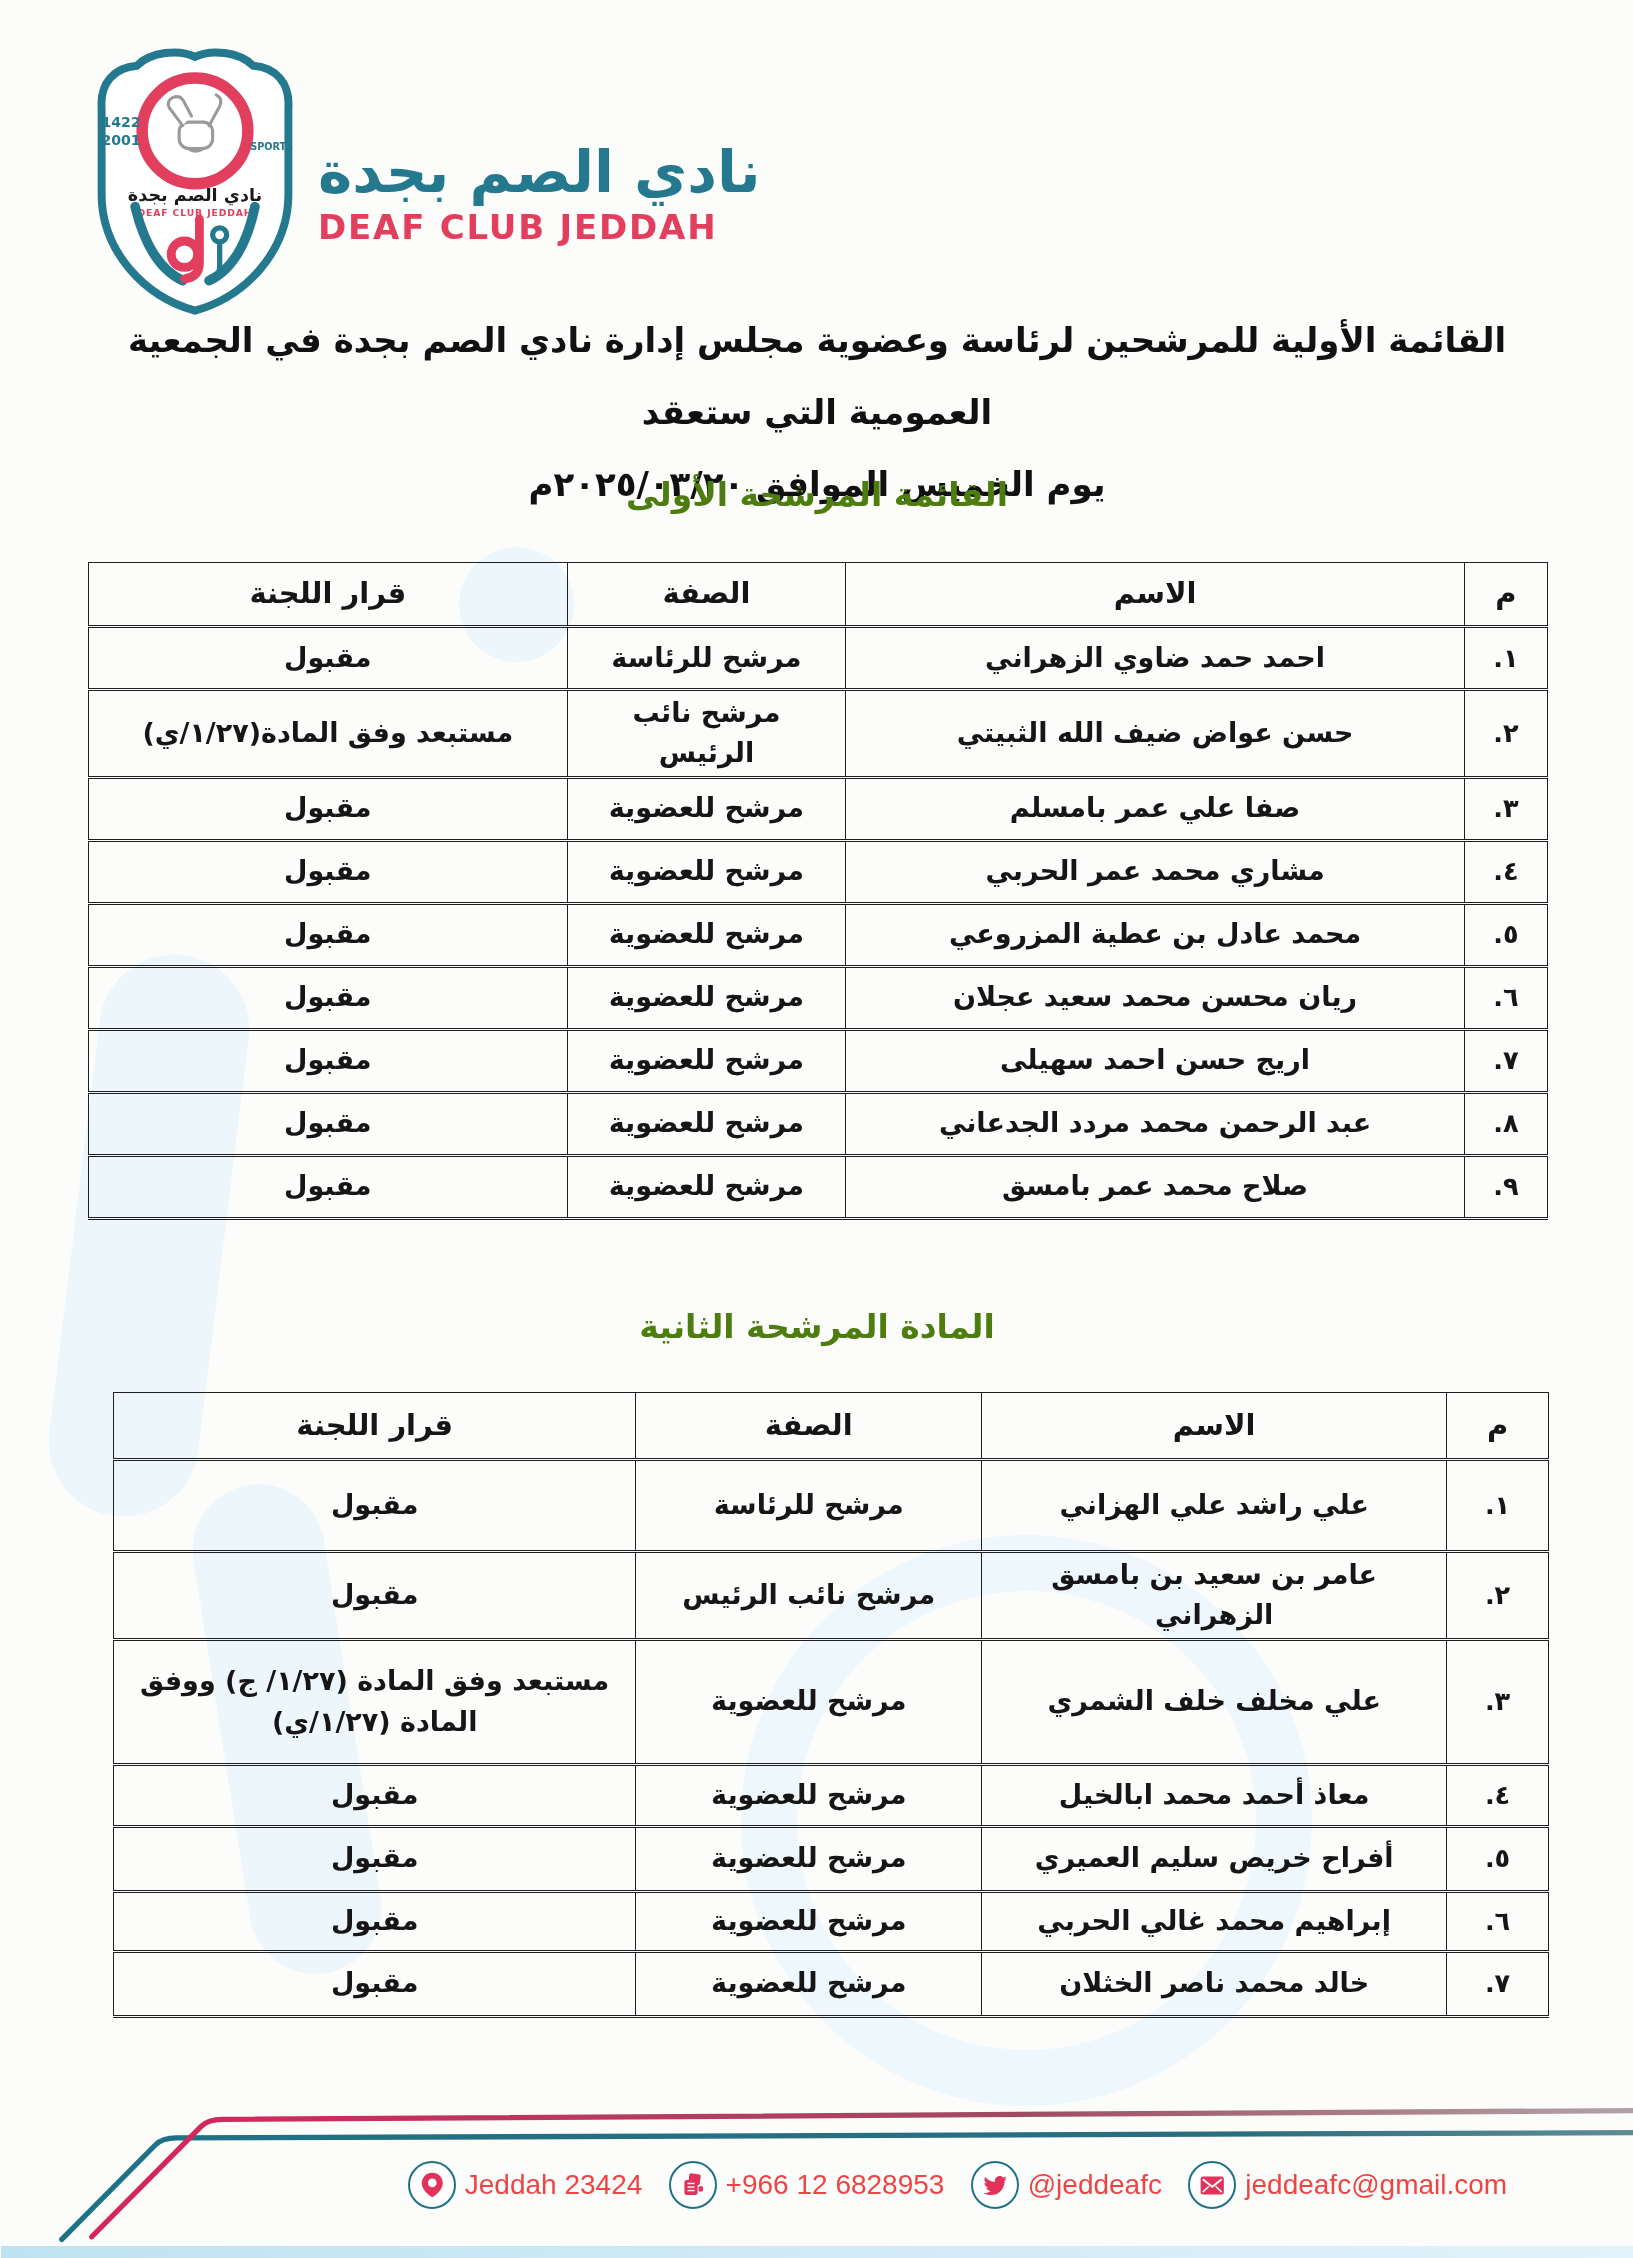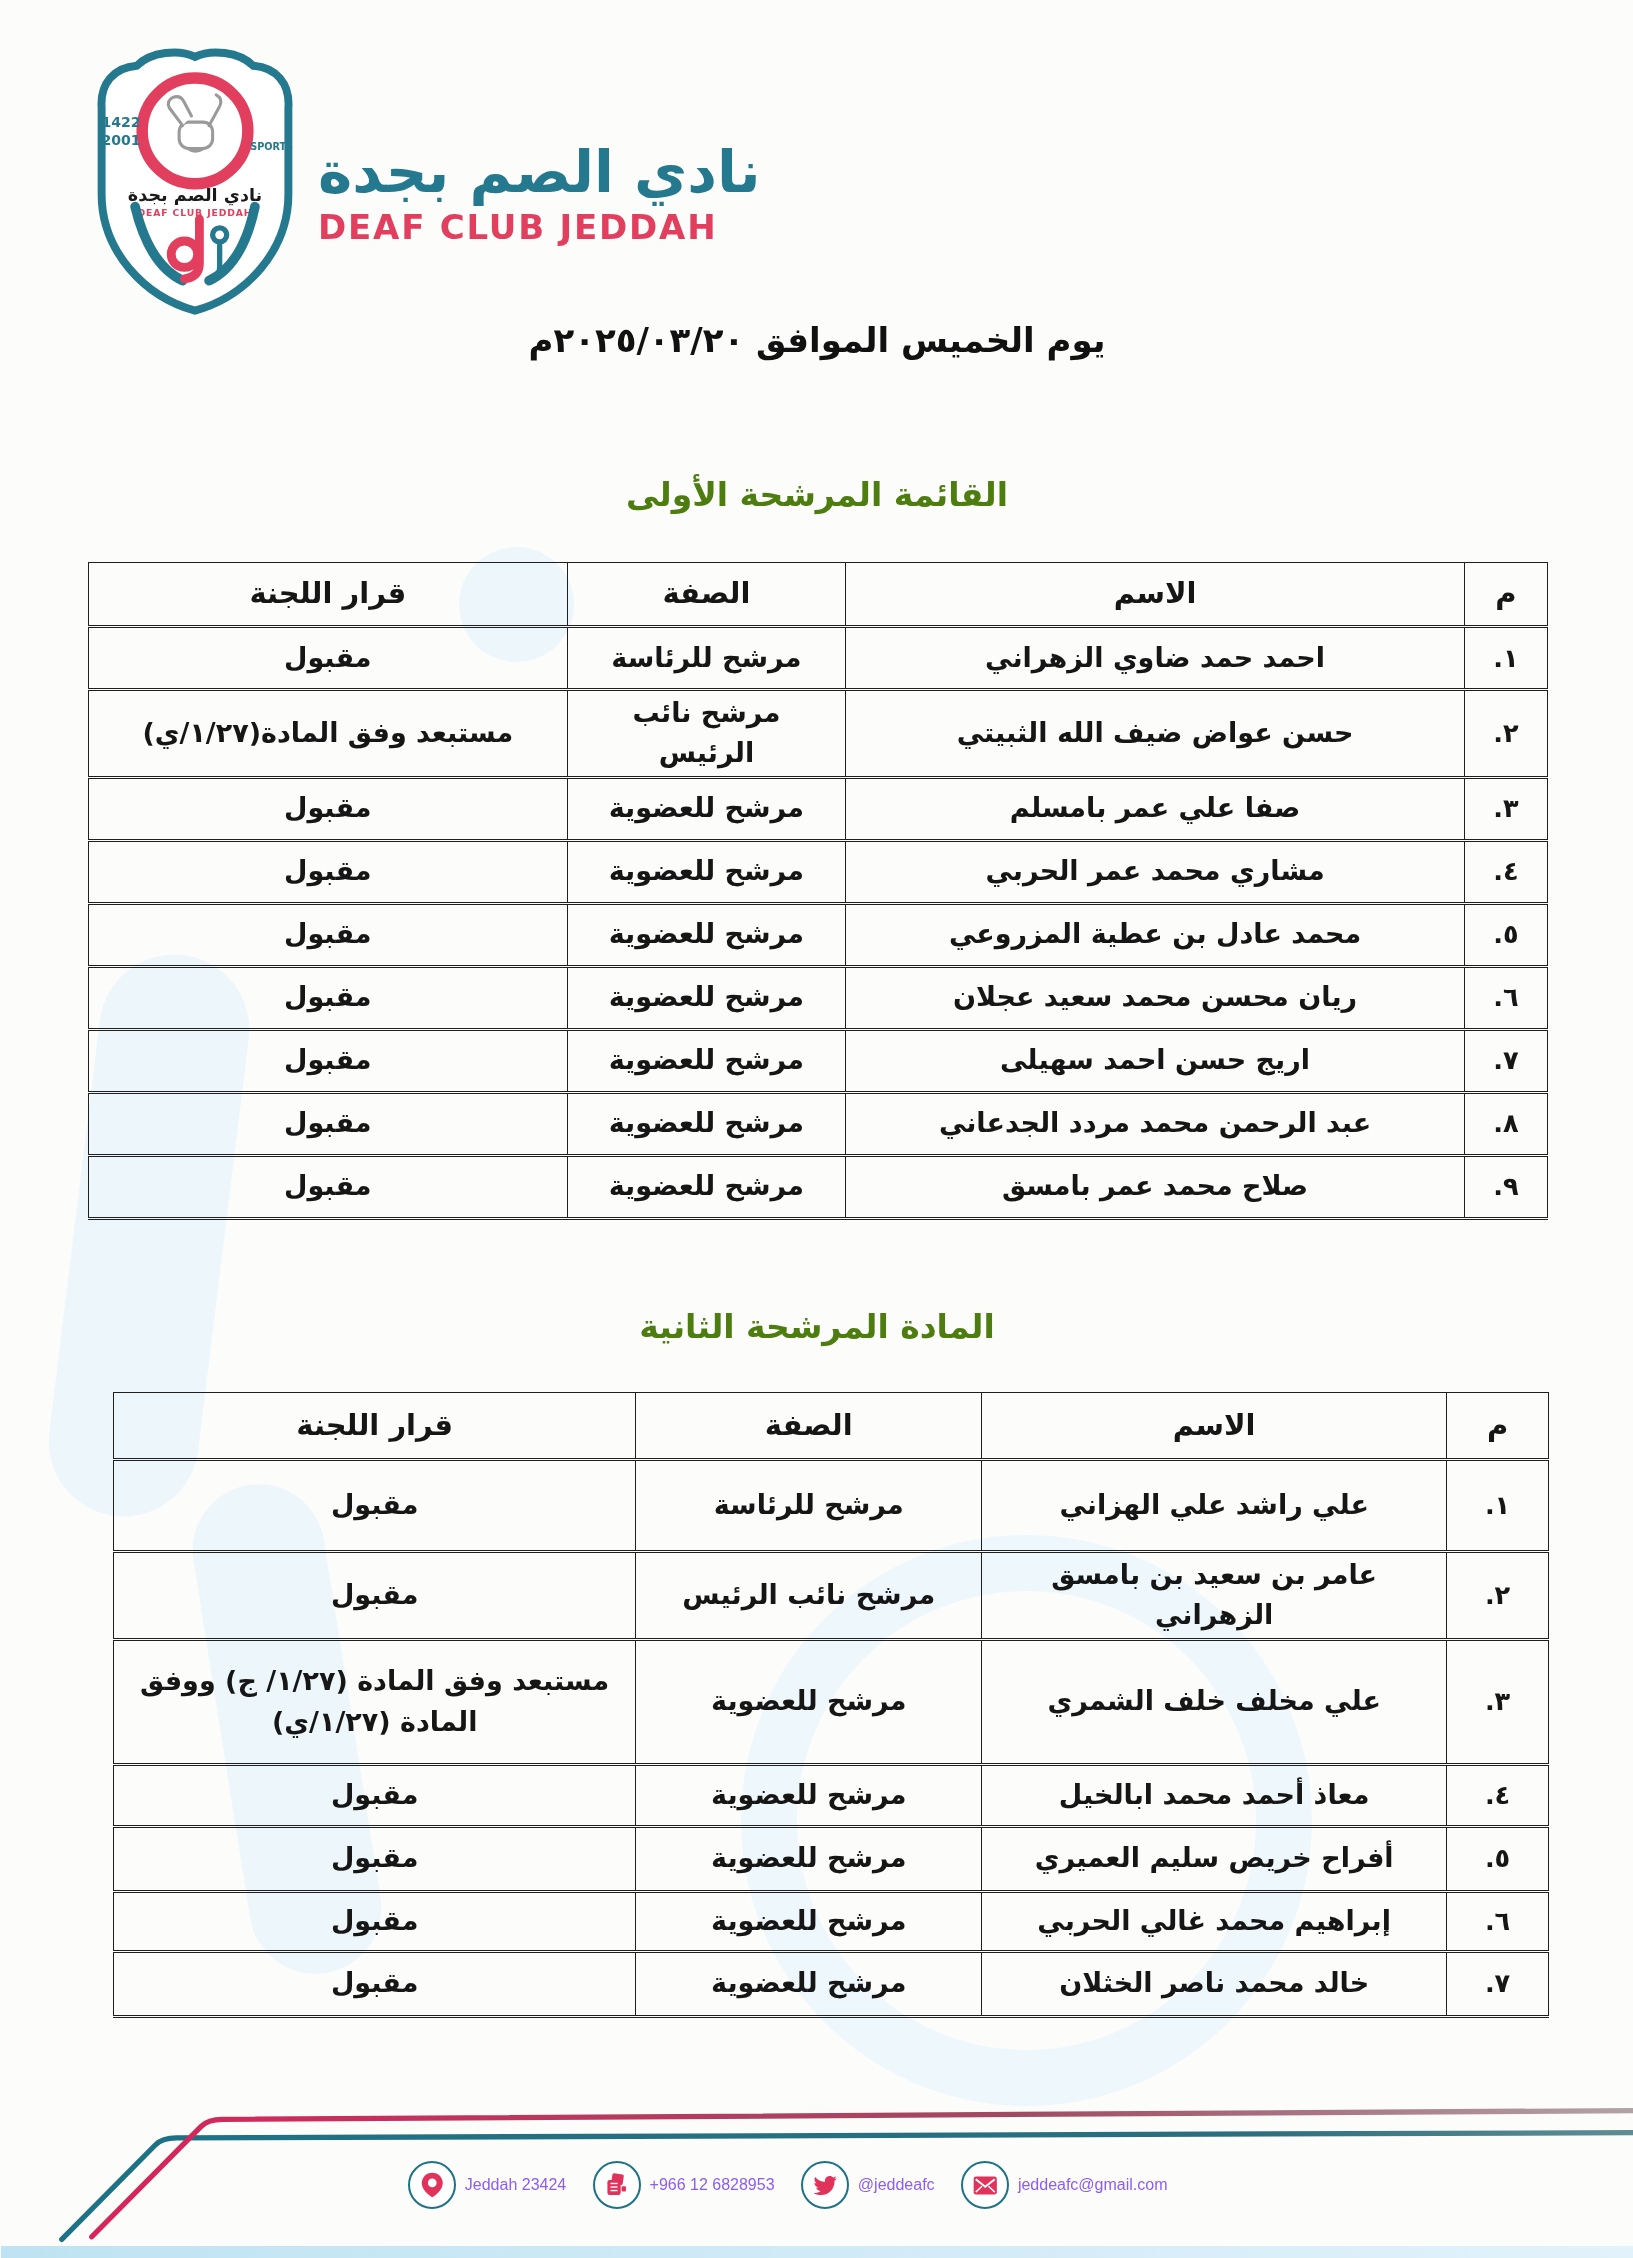--- a/index.html
+++ b/index.html
@@ -47,21 +47,21 @@
   .t2 tbody tr:nth-of-type(4){height:62px;}
   .t2 tbody tr:nth-of-type(5){height:65px;}
   .t2 tbody tr:nth-of-type(6){height:60px;}
   .t2 tbody tr:nth-of-type(7){height:65px;}
   
   .swoosh{position:absolute;left:0;top:2091px;width:1634px;height:168px;pointer-events:none;}
   .contact-row{position:absolute;left:408px;top:2161px;display:flex;align-items:center;gap:26.5px;direction:ltr;}
   .contact-item{display:flex;align-items:center;gap:8.8px;}
   .contact-icon{width:48px;height:48px;border:2.6px solid #1c7286;border-radius:50%;
     background:#fff;display:flex;align-items:center;justify-content:center;box-sizing:border-box;flex:0 0 auto;}
-  .contact-text{font-family:"Liberation Sans",sans-serif;font-size:16px;color:#8b5cf6;white-space:nowrap;}
+  .contact-text{font-family:"Liberation Sans",sans-serif;font-size:28px;color:#ef4444;white-space:nowrap;}
   .bottom-strip{position:absolute;left:0;right:0;bottom:0;height:12.4px;
     background:linear-gradient(90deg,#bfe3f2,#e2f2fa);}
 </style>
 </head>
 <body dir="rtl">
 
 <div class="layer">
 
   <div class="wm wm-bar1"></div>
   <div class="wm wm-bar2"></div>
@@ -93,20 +93,21 @@
         <path d="M154,226 L154,250 Q154,263 144,266" stroke="#25798f" stroke-width="6"></path>
       </g>
     </svg>
 
     <div class="wordmark">
       <div class="wm-ar">نادي الصم بجدة</div>
       <div class="wm-en">DEAF CLUB JEDDAH</div>
     </div>
 
     <div class="doc-title">
+      <div>القائمة الأولية للمرشحين لرئاسة وعضوية مجلس إدارة نادي الصم بجدة في الجمعية العمومية التي ستعقد</div>
       <div>يوم الخميس الموافق ٢٠٢٥/٠٣/٢٠م</div>
     </div>
 
     <h2 class="list-heading h1pos">القائمة المرشحة الأولى</h2>
     <table class="ctable t1">
       <colgroup>
         <col style="width:5.7%">
           <col style="width:42.4%">
           <col style="width:19.1%">
           <col style="width:32.8%">

